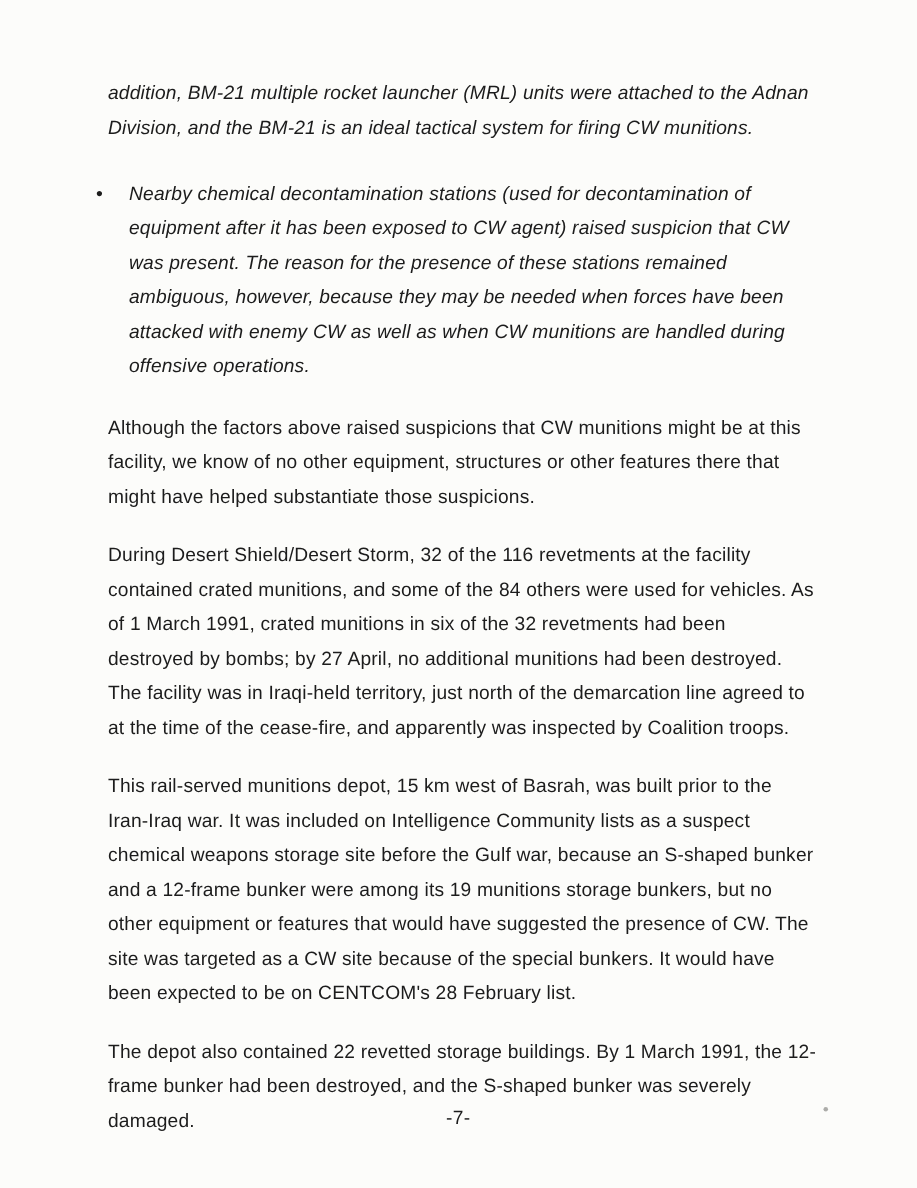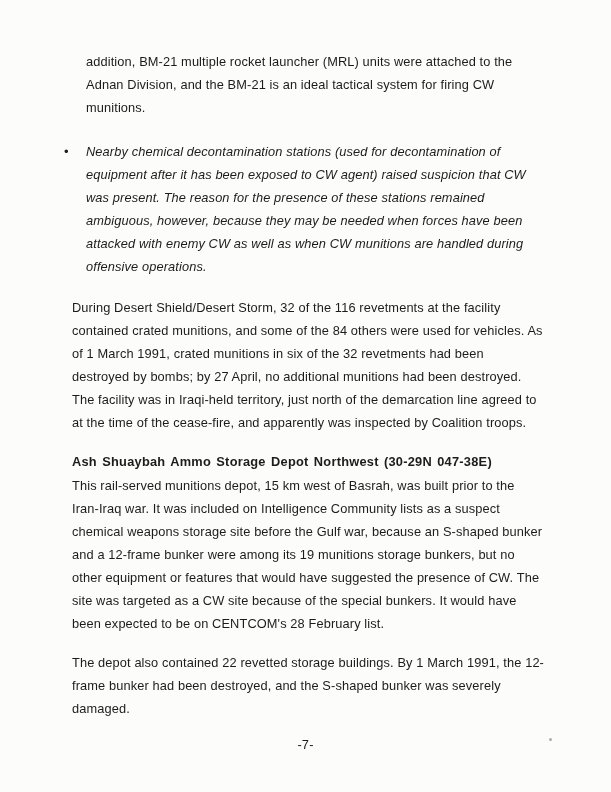--- a/index.html
+++ b/index.html
@@ -25,22 +25,22 @@
     letter-spacing: 0.12px;
     text-align: left;
   }
   .block {
     margin: 0 0 14px 0;
   }
   p.block {
     margin-top: 0;
   }
   .continuation {
-    margin-left: 14px;
     margin-bottom: 21px;
+    font-style: italic;
   }
   .bullet {
     display: flex;
     margin-left: -8px;
     margin-bottom: 18px;
   }
   .bullet-marker {
     flex: none;
     width: 22px;
     font-size: 13px;
@@ -80,21 +80,21 @@
 </style>
 </head>
 <body style="background: rgb(252, 252, 250); color: rgb(28, 28, 28);">
 
 <div class="doc">
     <p class="block continuation">addition, BM-21 multiple rocket launcher (MRL) units were attached to the Adnan Division, and the BM-21 is an ideal tactical system for firing CW munitions.</p>
     <div class="block bullet">
       <span class="bullet-marker">•</span>
       <span class="bullet-text">Nearby chemical decontamination stations (used for decontamination of equipment after it has been exposed to CW agent) raised suspicion that CW was present.  The reason for the presence of these stations remained ambiguous, however, because they may be needed when forces have been attacked with enemy CW as well as when CW munitions are handled during offensive operations.</span>
     </div>
+    <p class="block paragraph">Although the factors above raised suspicions that CW munitions might be at this facility, we know of no other equipment, structures or other features there that might have helped substantiate those suspicions.</p>
     <p class="block paragraph">During Desert Shield/Desert Storm, 32 of the 116 revetments at the facility contained crated munitions, and some of the 84 others were used for vehicles.  As of 1 March 1991, crated munitions in six of the 32 revetments had been destroyed by bombs; by 27 April, no additional munitions had been destroyed.  The facility was in Iraqi-held territory, just north of the demarcation line agreed to at the time of the cease-fire, and apparently was inspected by Coalition troops.</p>
-    <p class="block heading">Ash Shuaybah Ammo Storage Depot Northwest (30-29N 047-38E)</p>
     <p class="block paragraph">This rail-served munitions depot, 15 km west of Basrah, was built prior to the Iran-Iraq war.  It was included on Intelligence Community lists as a suspect chemical weapons storage site before the Gulf war, because an S-shaped bunker and a 12-frame bunker were among its 19 munitions storage bunkers, but no other equipment or features that would have suggested the presence of CW.  The site was targeted as a CW site because of the special  bunkers.  It would have been expected to be on CENTCOM's 28 February list.</p>
     <p class="block paragraph">The depot also contained 22 revetted storage buildings. By 1 March 1991, the 12-frame bunker had been destroyed, and the S-shaped bunker was severely damaged.</p>
   </div>
 
 <div class="footer">-7-</div>
 
 <div class="speck"></div>
 
 </body></html>

